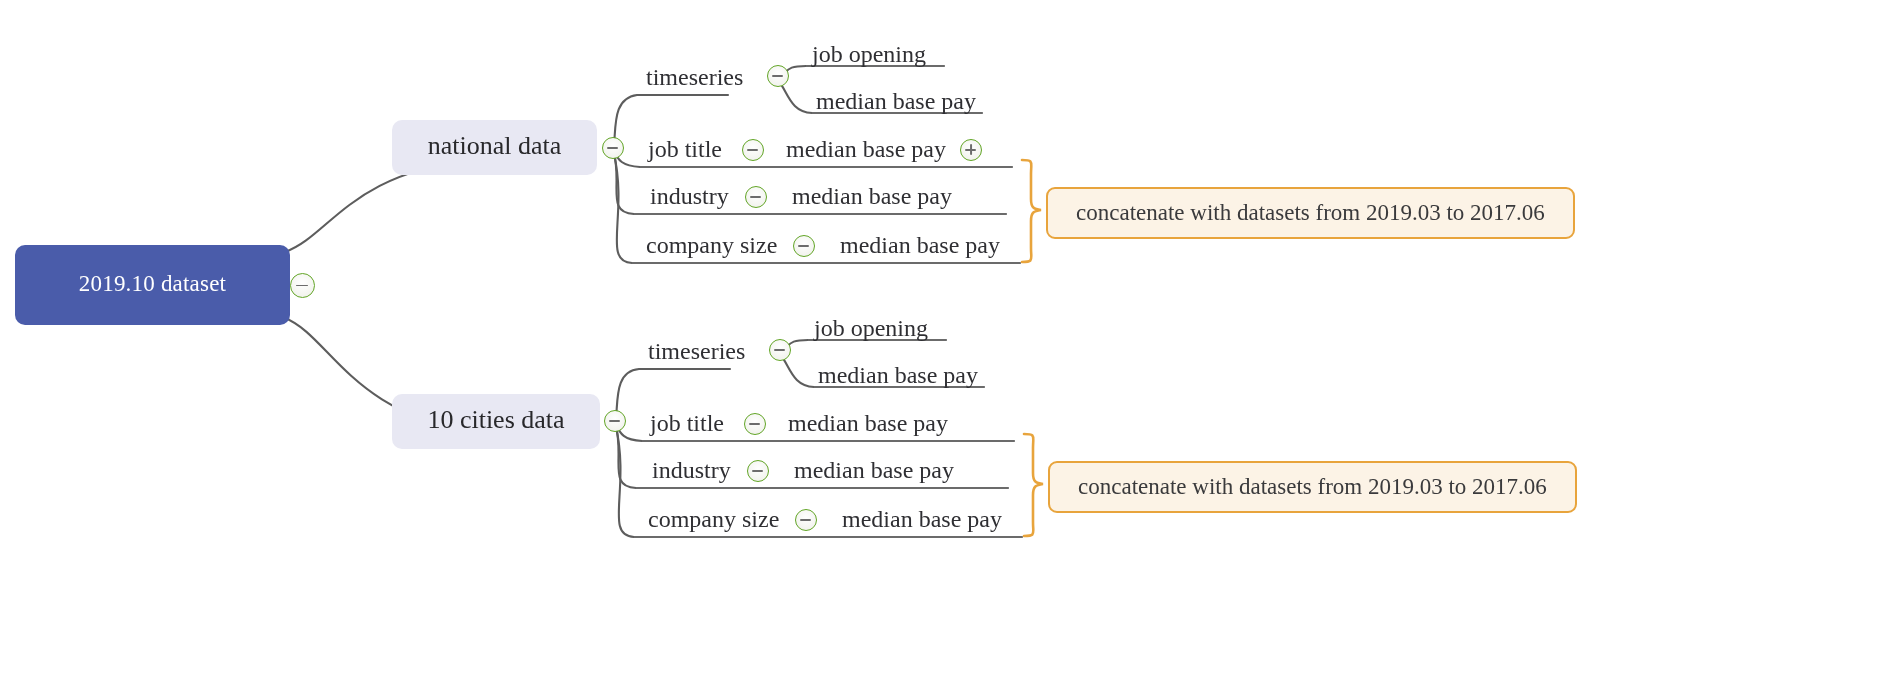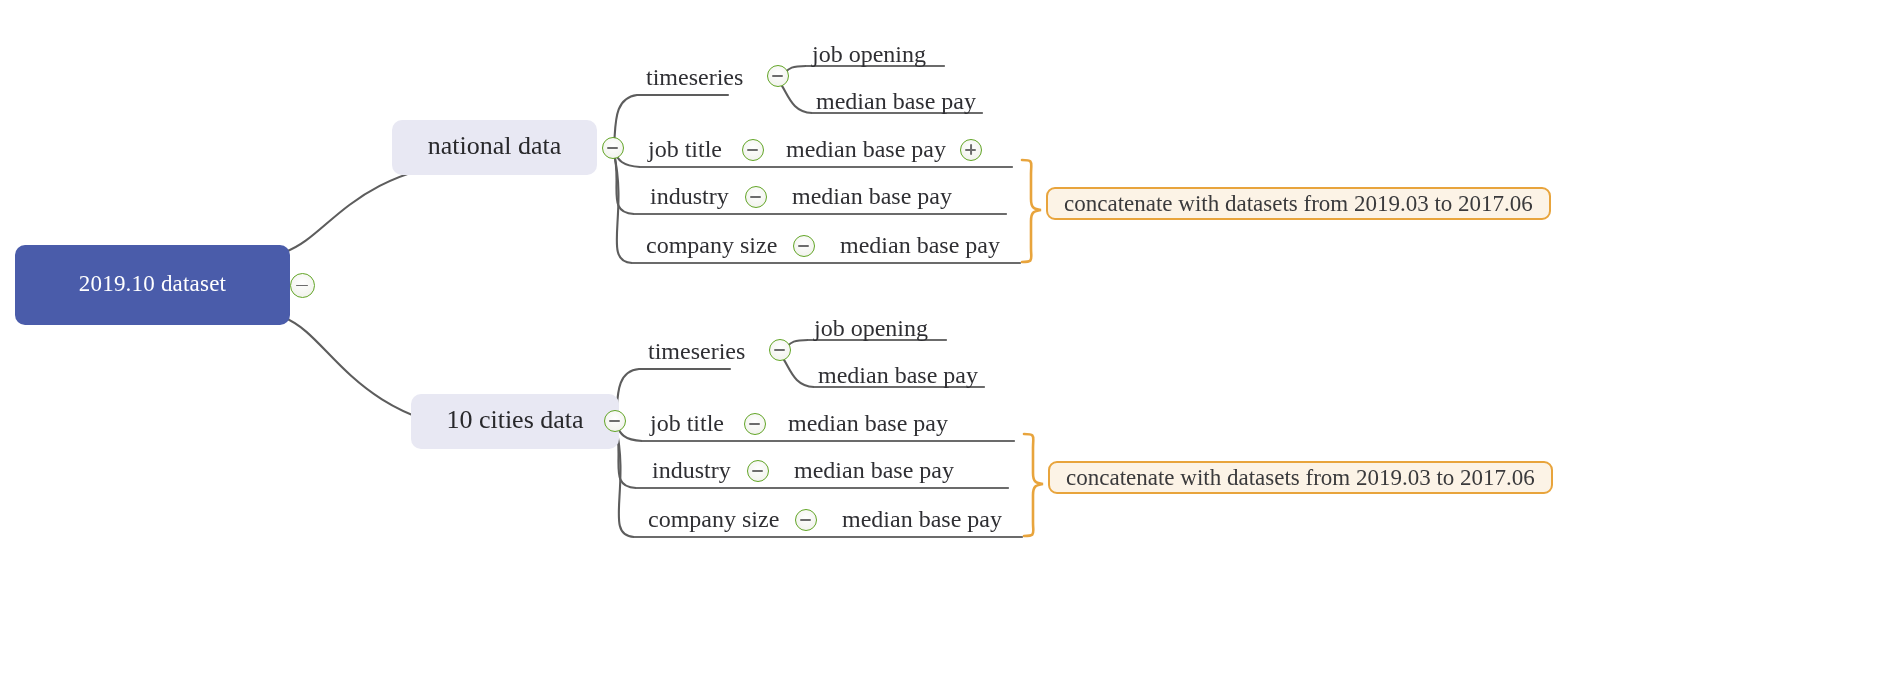--- a/index.html
+++ b/index.html
@@ -129,24 +129,24 @@
   
   .callout {
     position: absolute;
     background: #fcf3e6;
     border: 2px solid #e8a43c;
     border-radius: 9px;
     color: #3a3a3c;
     font-size: 23px;
     display: flex;
     align-items: center;
-    padding: 0 16px;
+    padding: 0 28px;
     box-sizing: border-box;
     white-space: nowrap;
-    height: 33px;
+    height: 52px;
   }
 </style>
 </head>
 <body>
 
 <div id="canvas">
 
   <svg id="wires" viewBox="0 0 1890 694">
     <g fill="none" stroke="#5d5d5d" stroke-width="2.1" stroke-linecap="round">
 
@@ -231,21 +231,21 @@
     <div class="txt" style="left:792px; top:184px;">median base pay</div>
 
     <div class="txt" style="left:646px; top:233px;">company size</div>
     <div class="toggle" style="left:793px; top:235px;"></div>
     <div class="txt" style="left:840px; top:233px;">median base pay</div>
 
     <div class="callout" style="left:1046px; top:187px;">
       <span>concatenate with datasets from 2019.03 to 2017.06</span>
     </div>
 
-    <div class="branch-node" style="left:392px; top:394px; width:208px; height:55px;margin-left:19px;">
+    <div class="branch-node" style="left:392px; top:394px; width:208px; height:55px;">
       <span>10 cities data</span>
     </div>
     <div class="toggle" style="left:604px; top:410px;"></div>
 
     <div class="txt" style="left:648px; top:339px;">timeseries</div>
     <div class="toggle" style="left:769px; top:339px;"></div>
 
     <div class="txt" style="left:814px; top:316px;">job opening</div>
     <div class="txt" style="left:818px; top:363px;">median base pay</div>
 

